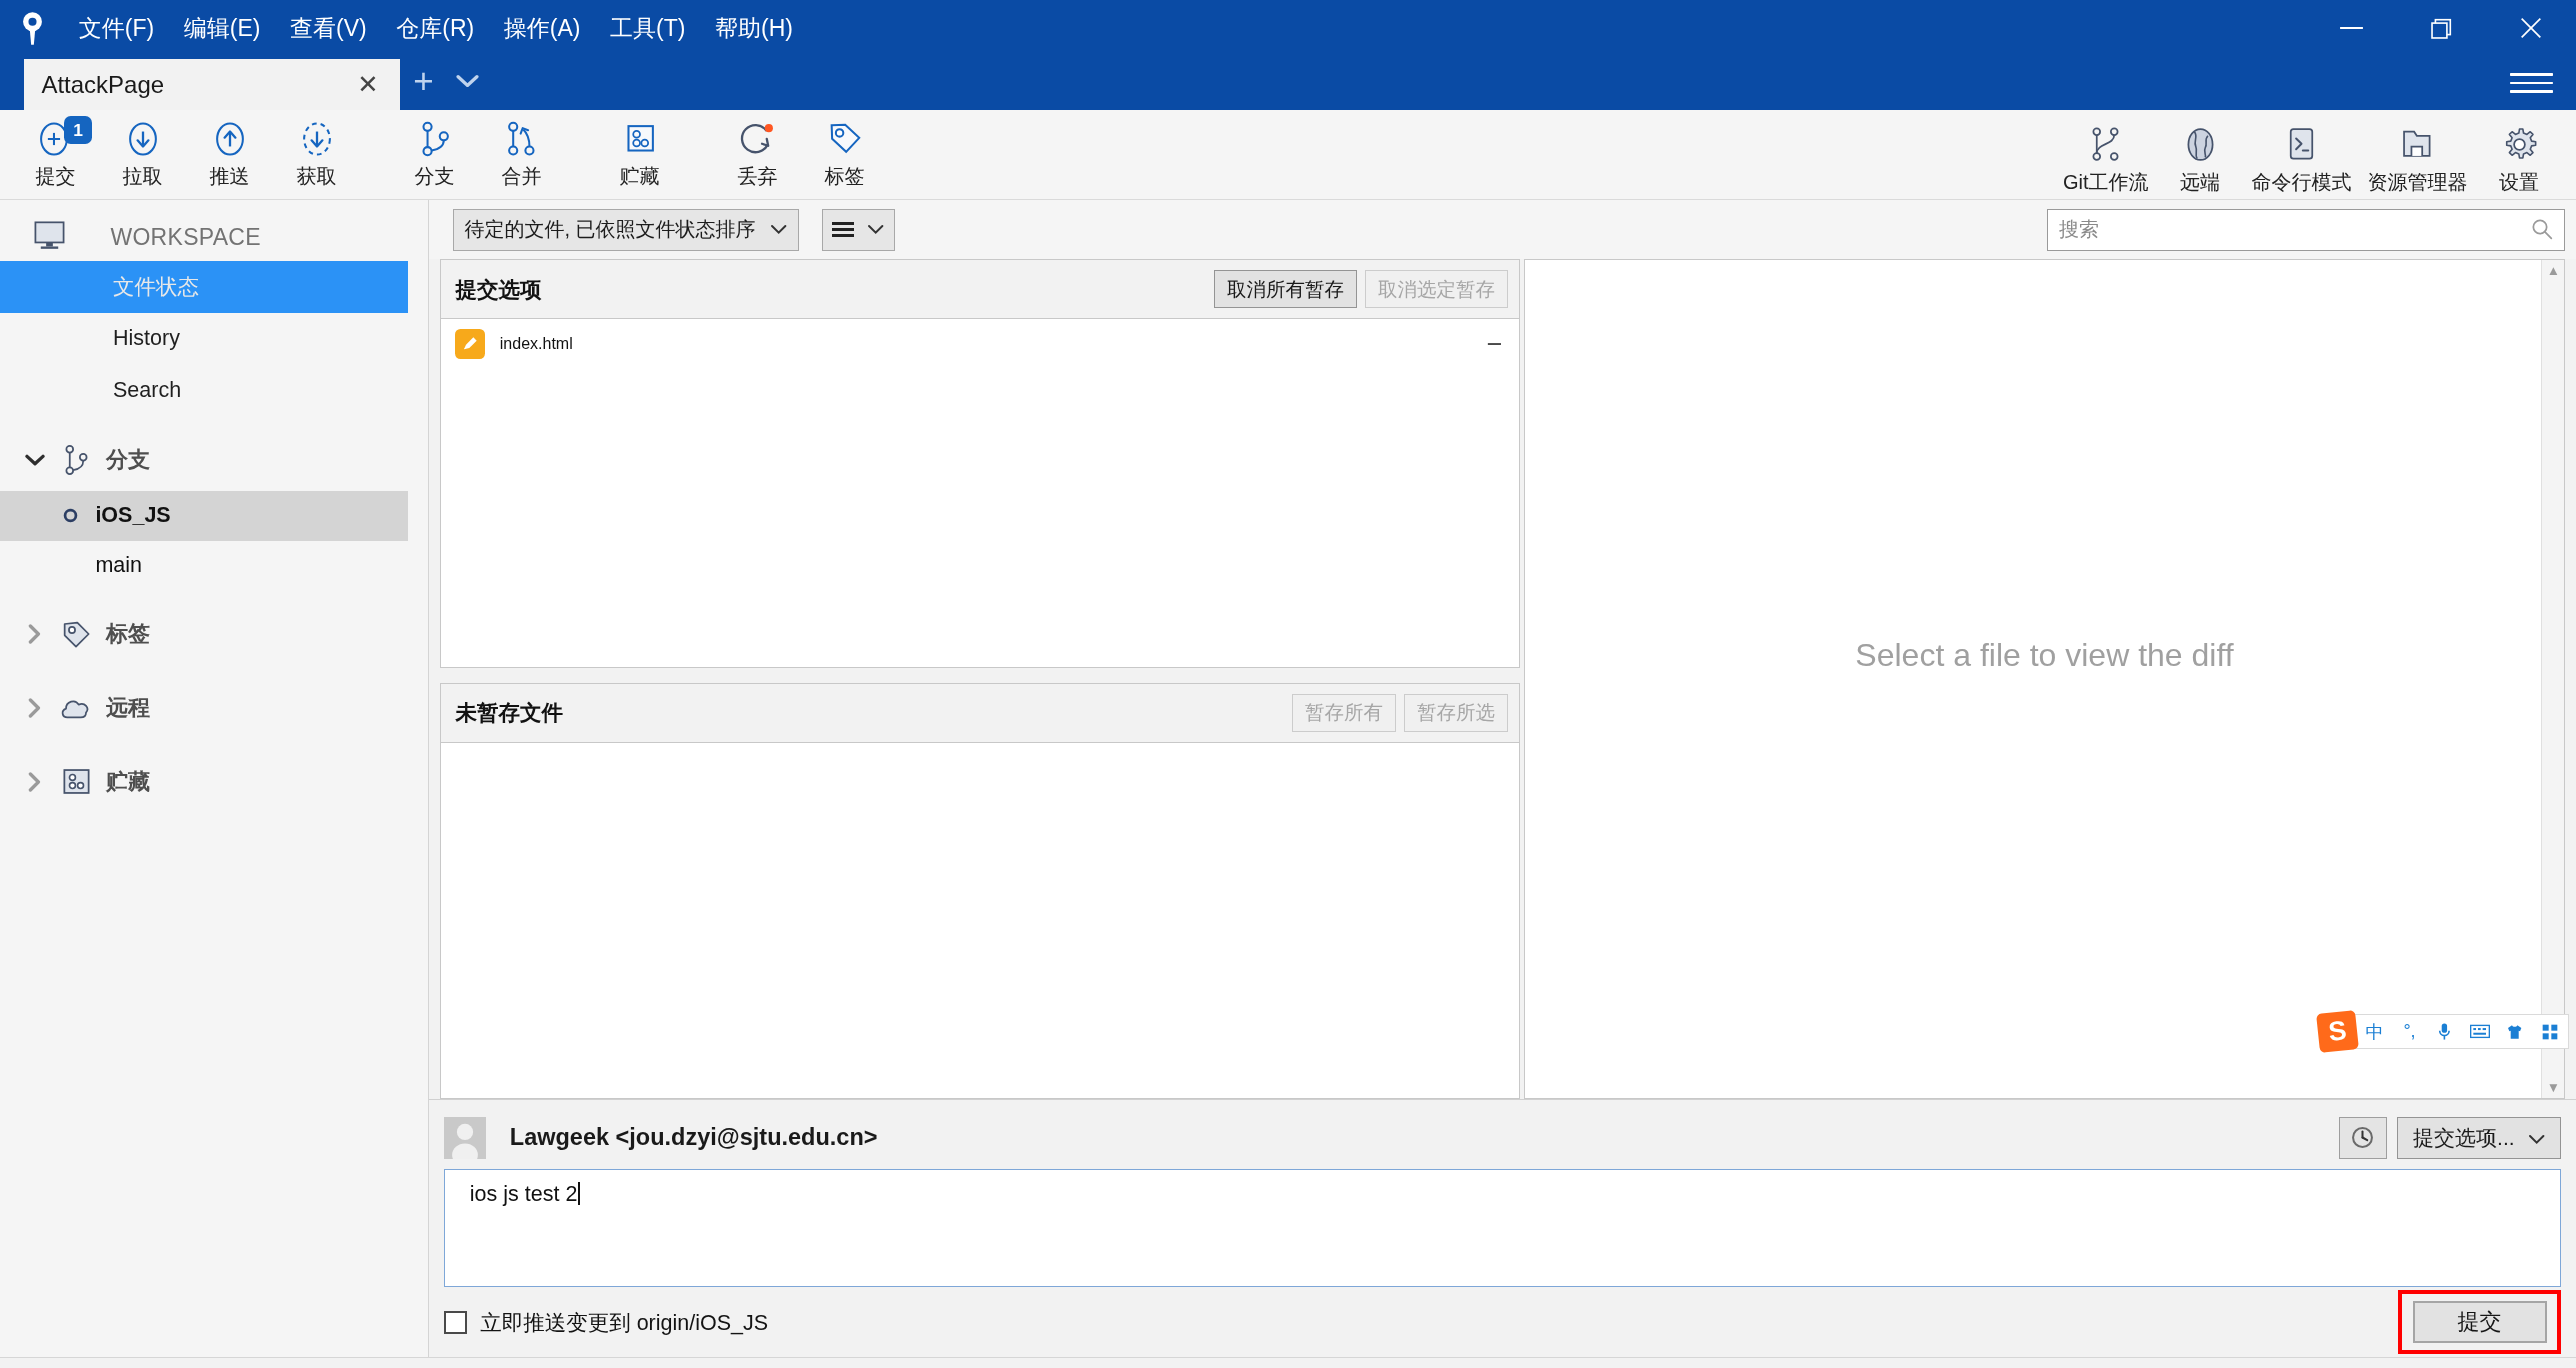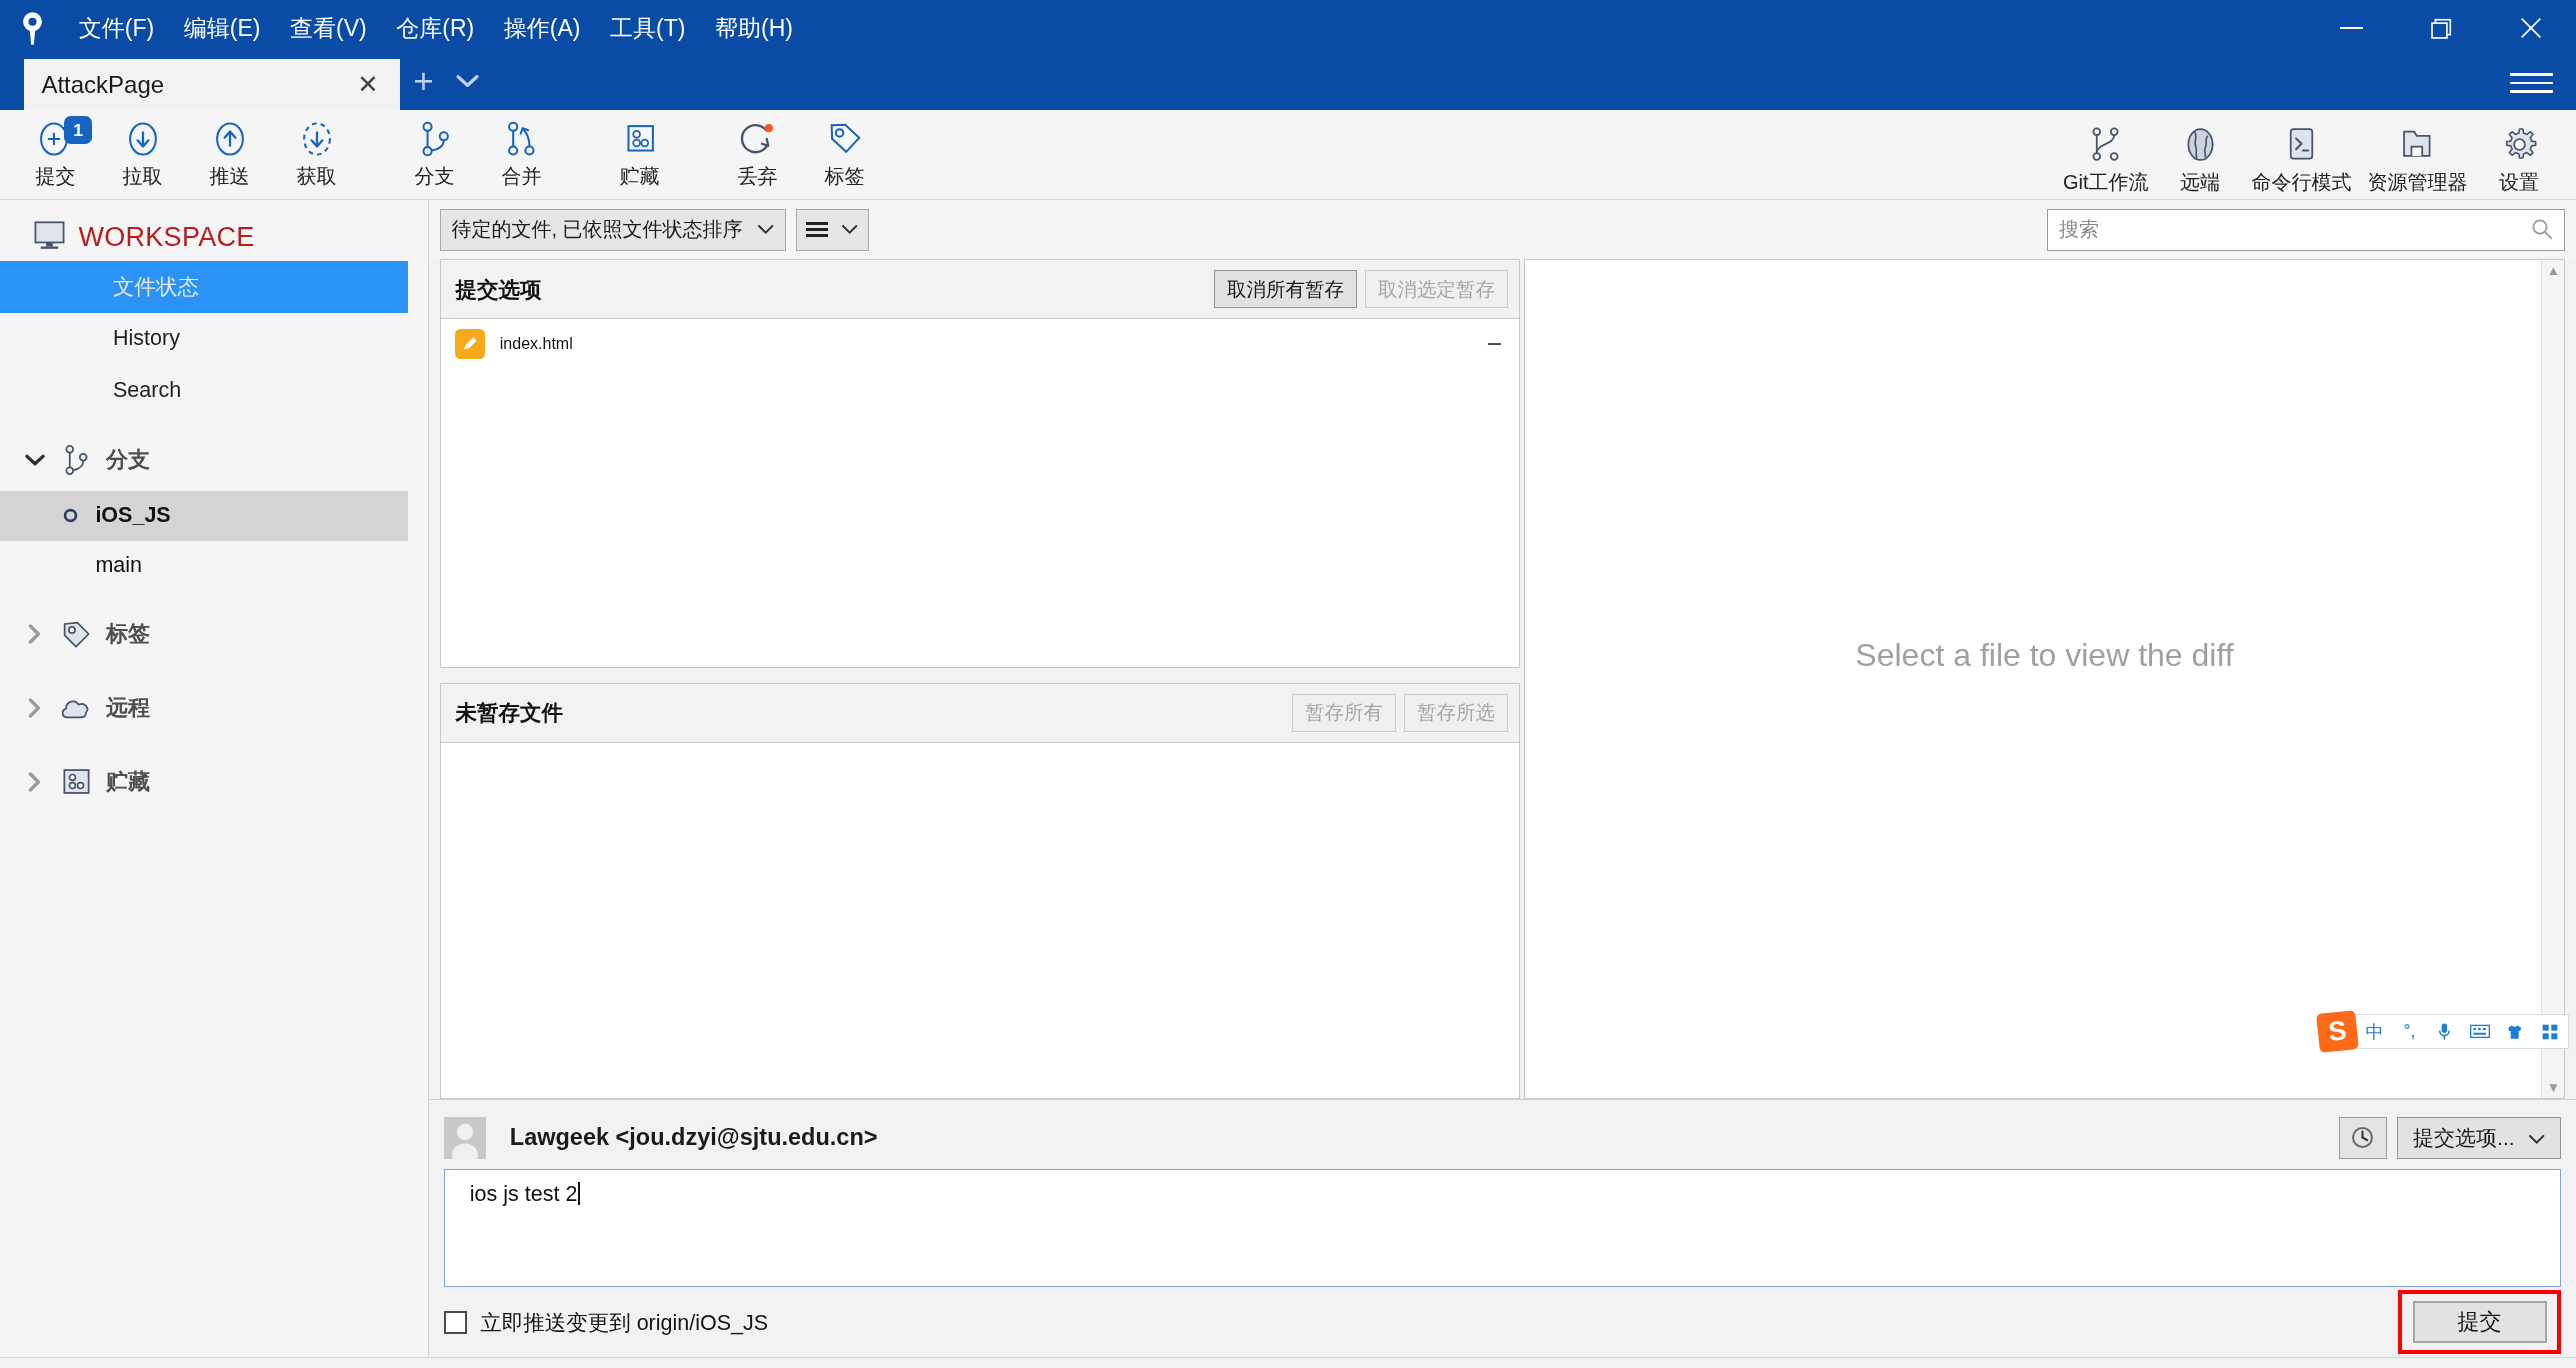--- a/index.html
+++ b/index.html
@@ -135,21 +135,21 @@
     width: 429px; flex: 0 0 429px;
     background: #f5f5f5;
     border-right: 1.3px solid #d4d4d4;
     padding-top: 13.4px;
     overflow: hidden;
   }
   .ws-head {
     display: flex; align-items: center; gap: 13.4px;
     padding: 8px 0 8px 34px;
   }
-  .ws-title { font-size: 27px; color: #b91c1c; letter-spacing: 0.3px; }
+  .ws-title { font-size: 23px; color: #737373; letter-spacing: 0.3px; margin-left: 32px; }
   .side-item {
     height: 52px;
     display: flex; align-items: center;
     padding-left: 113px;
     font-size: 21.5px; color: #1f1f1f;
   }
   .side-item.selected {
     background: #2b92f6;
     color: #e8e8e8;
     margin-right: 20px;
@@ -185,20 +185,21 @@
   }
   .combo {
     height: 42px;
     background: #e6e6e6;
     border: 1.3px solid #a8a8a8;
     display: flex; align-items: center;
     padding: 0 10.7px;
     gap: 14.8px;
     font-size: 20px; color: #1c1c1c;
     white-space: nowrap;
+    margin-left: 13px;
   }
   .combo .cv { display:flex; align-items:center; }
   .viewcombo { padding: 0 9.4px; gap: 13.4px; }
   .listglyph { display: flex; flex-direction: column; gap: 3.4px; }
   .listglyph i { display:block; width: 21.5px; height: 2.7px; background:#222; }
   .searchwrap { margin-left: auto; position: relative; }
   .searchbox {
     width: 518px; height: 42px;
     background: #ffffff;
     border: 1.3px solid #9a9a9a;

